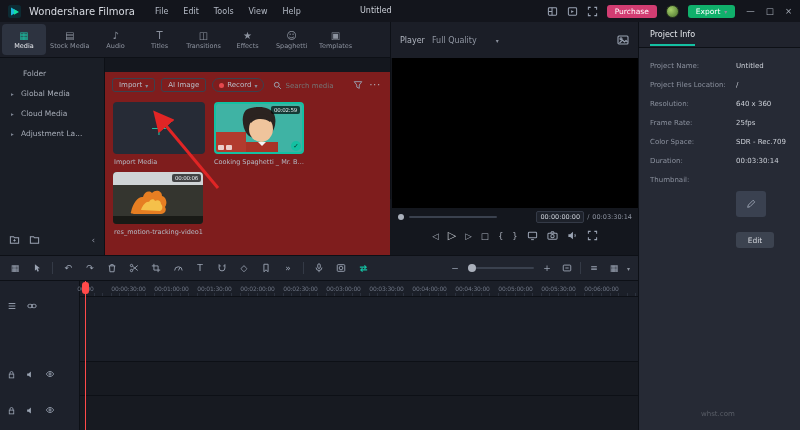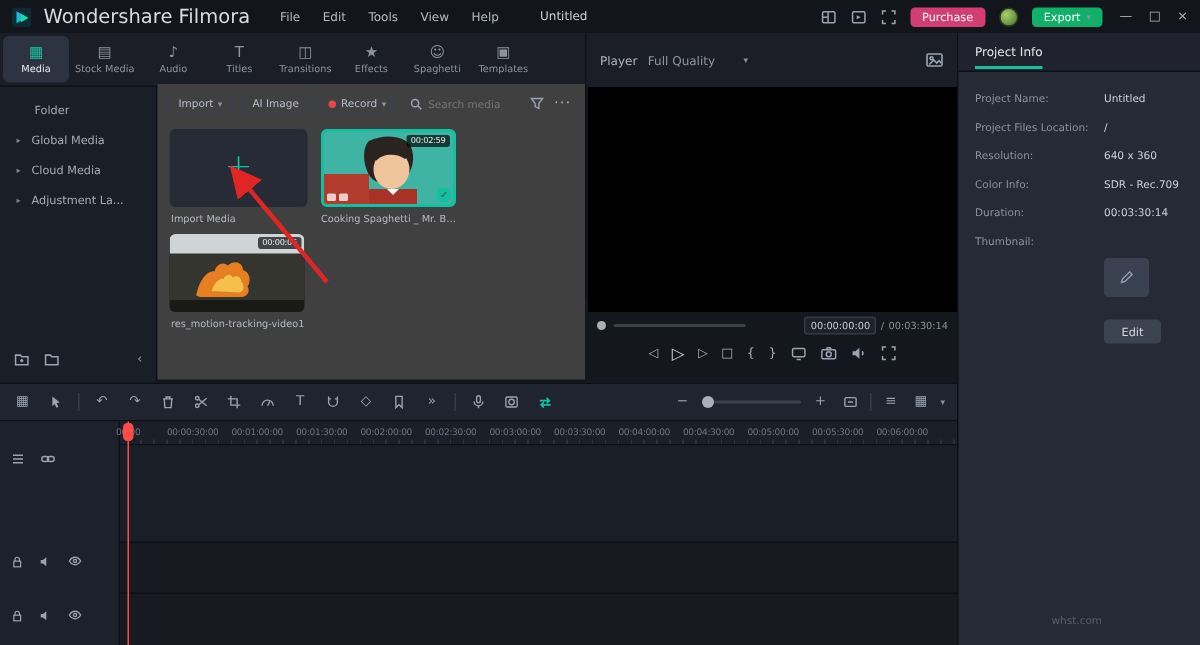--- a/index.html
+++ b/index.html
@@ -5,21 +5,21 @@
 *{margin:0;padding:0;box-sizing:border-box}
 html,body{width:800px;height:430px;overflow:hidden;background:#14171e;
   font-family:"DejaVu Sans","Liberation Sans",sans-serif;color:#c6cad3}
 #app{position:relative;width:800px;height:430px}
 .abs{position:absolute}
 svg{display:block}
 .icon{display:inline-flex;align-items:center;justify-content:center;color:#9aa3b2}
 
 
 .topbar{left:0;top:0;width:800px;height:22px;background:#13151c;display:flex;align-items:center;gap:8px;padding:0 8px;font-size:8px}
-.appname{color:#d7dae1;font-size:13px;white-space:nowrap}
+.appname{color:#d7dae1;font-size:10px;white-space:nowrap}
 .menu{display:flex;gap:15px;margin-left:12px;color:#b3b9c4}
 .projtitle{position:absolute;left:360px;top:6px;color:#cdd1d9}
 .tbright{margin-left:auto;display:flex;align-items:center;gap:9px}
 .pill{border-radius:3px;padding:2px 8px;font-size:7.5px;color:#fff;display:flex;align-items:center;gap:4px}
 .purchase{background:#d23d72}
 .export{background:#10b06b}
 .avatar{width:13px;height:13px;border-radius:50%;background:radial-gradient(circle at 35% 35%,#a7d06a,#49702e);border:1px solid #2a3a20}
 .winbtns{display:flex;gap:11px;color:#aab0bb;font-size:8.5px;margin-left:2px}
 
 
@@ -35,21 +35,21 @@
 
 .sidebar{left:0;top:58px;width:105px;height:197px;background:#1a1e26;border-right:1px solid #0d1016;padding-top:5px;font-size:7.5px}
 .sbitem{display:flex;align-items:center;gap:4px;height:19px;padding:0 7px;color:#a6acb7;margin:1px 4px;border-radius:3px;white-space:nowrap;overflow:hidden}
 .sbitem.sel{background:#2e3542;color:#e0e3e9}
 .sbitem.indent{padding-left:19px}
 .sbcaret{font-size:5.5px;color:#7b8290;width:6px}
 .sbfooter{position:absolute;left:0;top:176px;width:104px;display:flex;align-items:center;gap:9px;padding:0 9px;color:#8d93a0}
 .sbcollapse{margin-left:auto;font-size:9px;color:#8d93a0}
 
 
-.media{left:105px;top:56px;width:285px;height:197px;background:#404040}
+.media{left:105px;top:72px;width:285px;height:197px;background:#7f1d1d}
 .mtoolbar{display:flex;align-items:center;gap:6px;padding:6px 7px 4px 7px;font-size:7px;color:#b9bec8}
 .mbtn{border:1px solid #3b414e;border-radius:3px;padding:2px 6px;display:flex;gap:3px;align-items:center;white-space:nowrap}
 .rec{border-radius:9px}
 .reddot{width:5px;height:5px;background:#e5484d;border-radius:50%}
 .searchbox{display:flex;align-items:flex-end;gap:3px;margin-left:3px}
 .searchbox input{background:transparent;border:none;outline:none;color:#8f95a1;font-size:7px;width:62px;font-family:inherit}
 .mgrid{position:relative;height:160px}
 .tile{position:absolute;border-radius:4px;overflow:hidden}
 .importtile{left:8px;top:6px;width:92px;height:52px;background:#262b36;display:flex;align-items:center;justify-content:center}
 .plusmark{color:#19bfa4;font-size:22px;font-weight:300;line-height:20px}
@@ -385,21 +385,25 @@
         </div>
       <div class="frow">
           <span class="flabel">Project Files Location:</span>
           <span class="fvalue">/</span>
         </div>
       <div class="frow">
           <span class="flabel">Resolution:</span>
           <span class="fvalue">640 x 360</span>
         </div>
       <div class="frow">
-          <span class="flabel">Color Info:</span>
+          <span class="flabel">Frame Rate:</span>
+          <span class="fvalue">25fps</span>
+        </div>
+      <div class="frow">
+          <span class="flabel">Color Space:</span>
           <span class="fvalue">SDR - Rec.709</span>
         </div>
       <div class="frow">
           <span class="flabel">Duration:</span>
           <span class="fvalue">00:03:30:14</span>
         </div>
       <div class="frow">
           <span class="flabel">Thumbnail:</span>
         </div>
       <div class="thumbbox">

